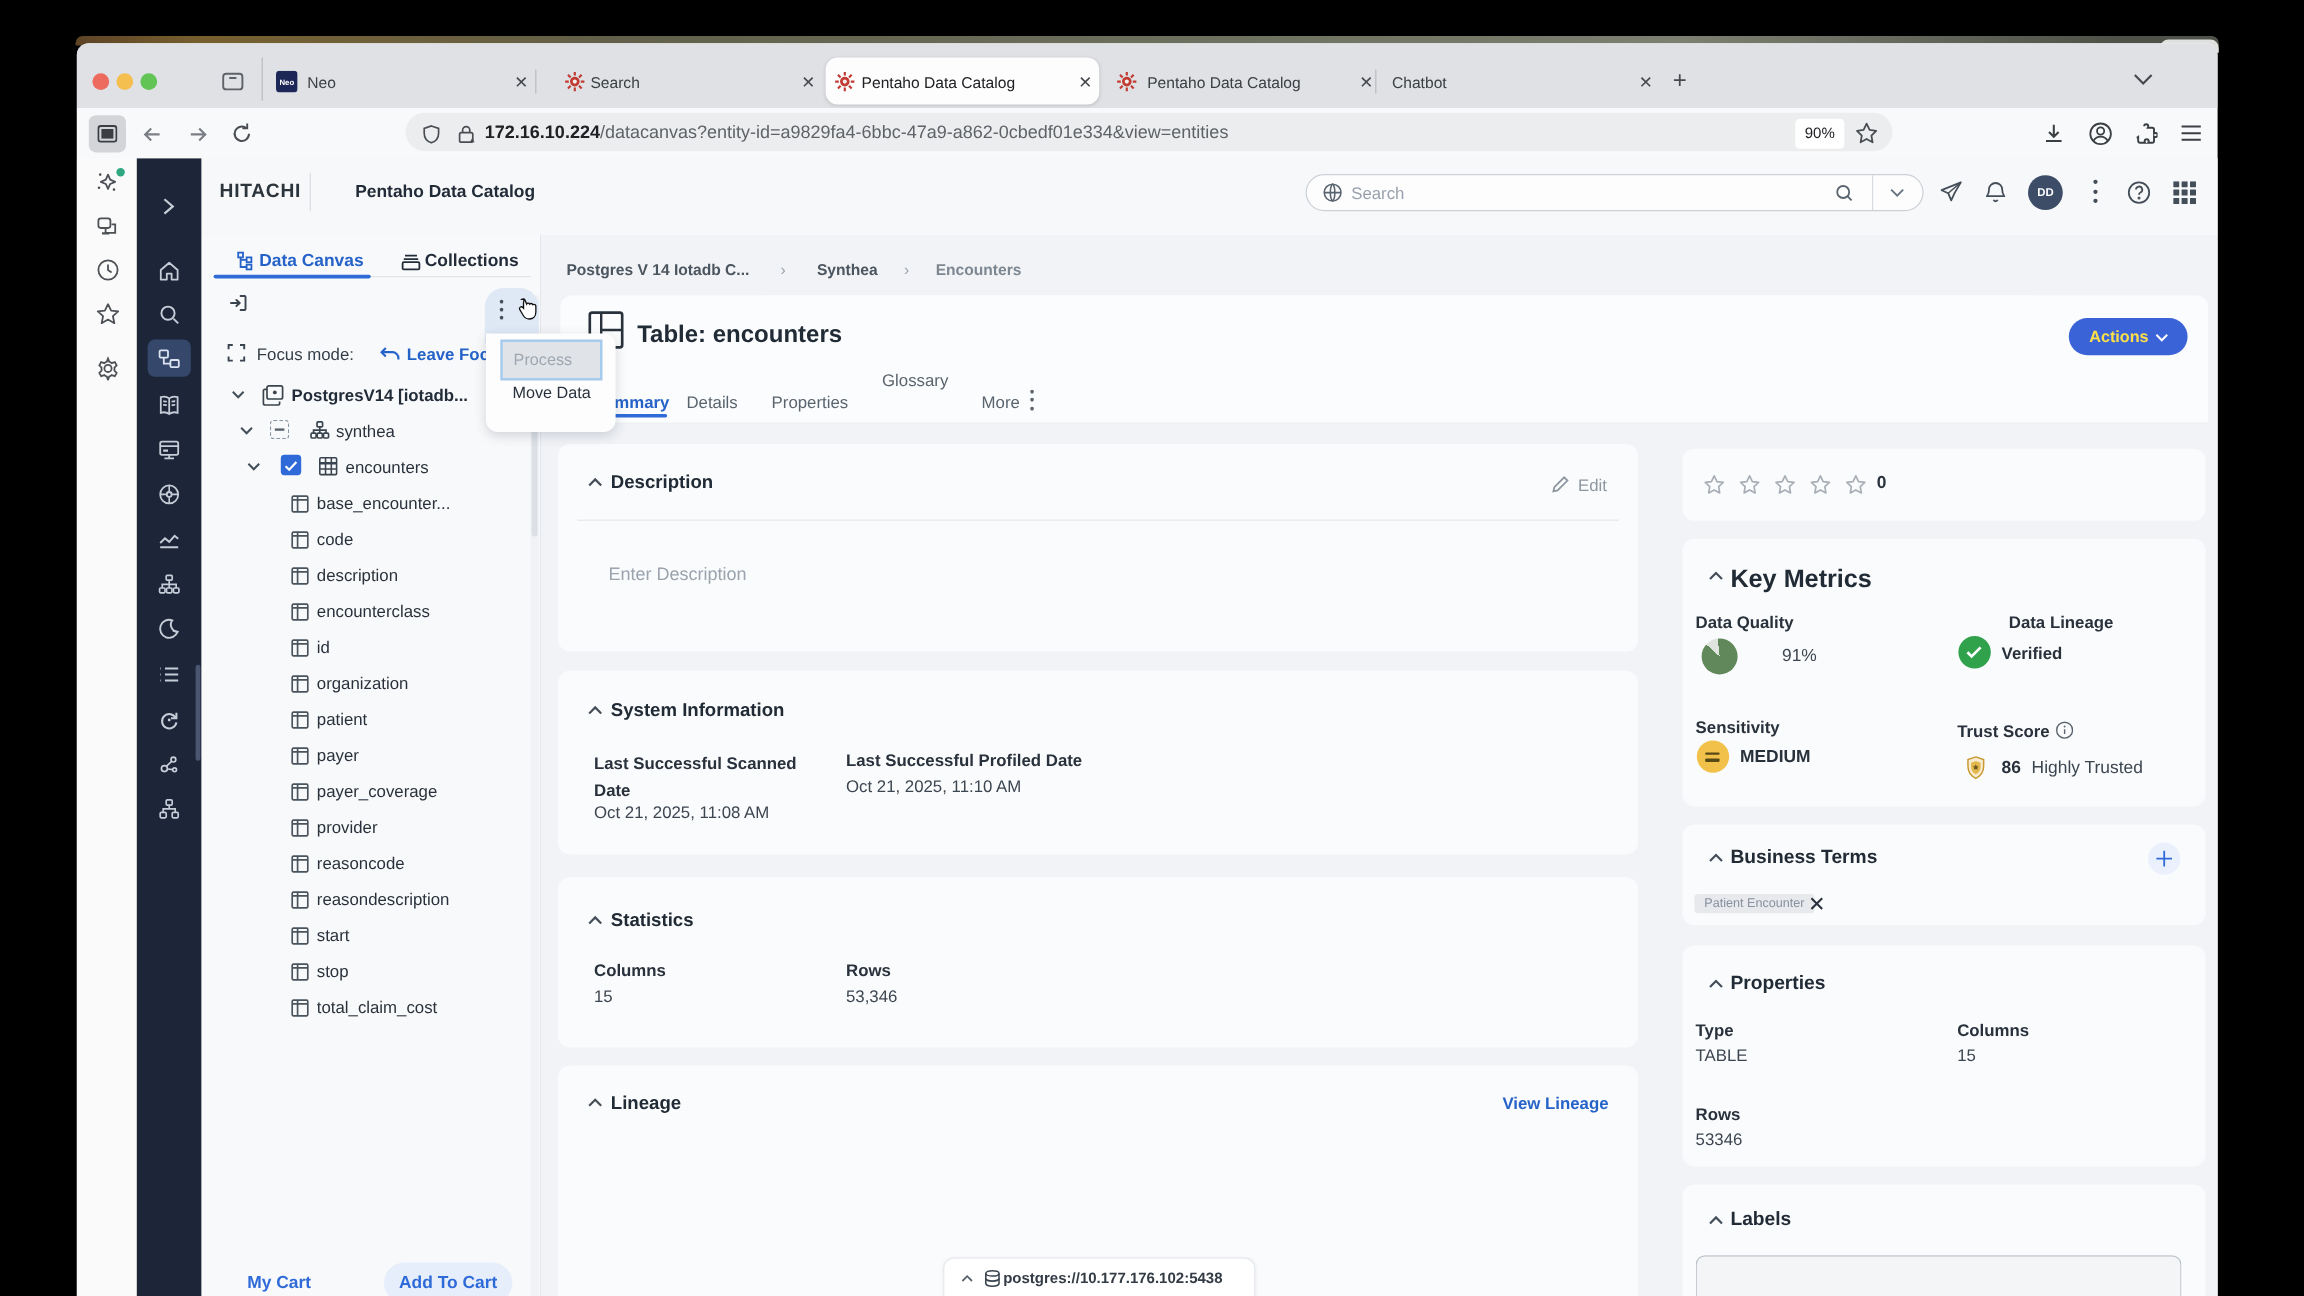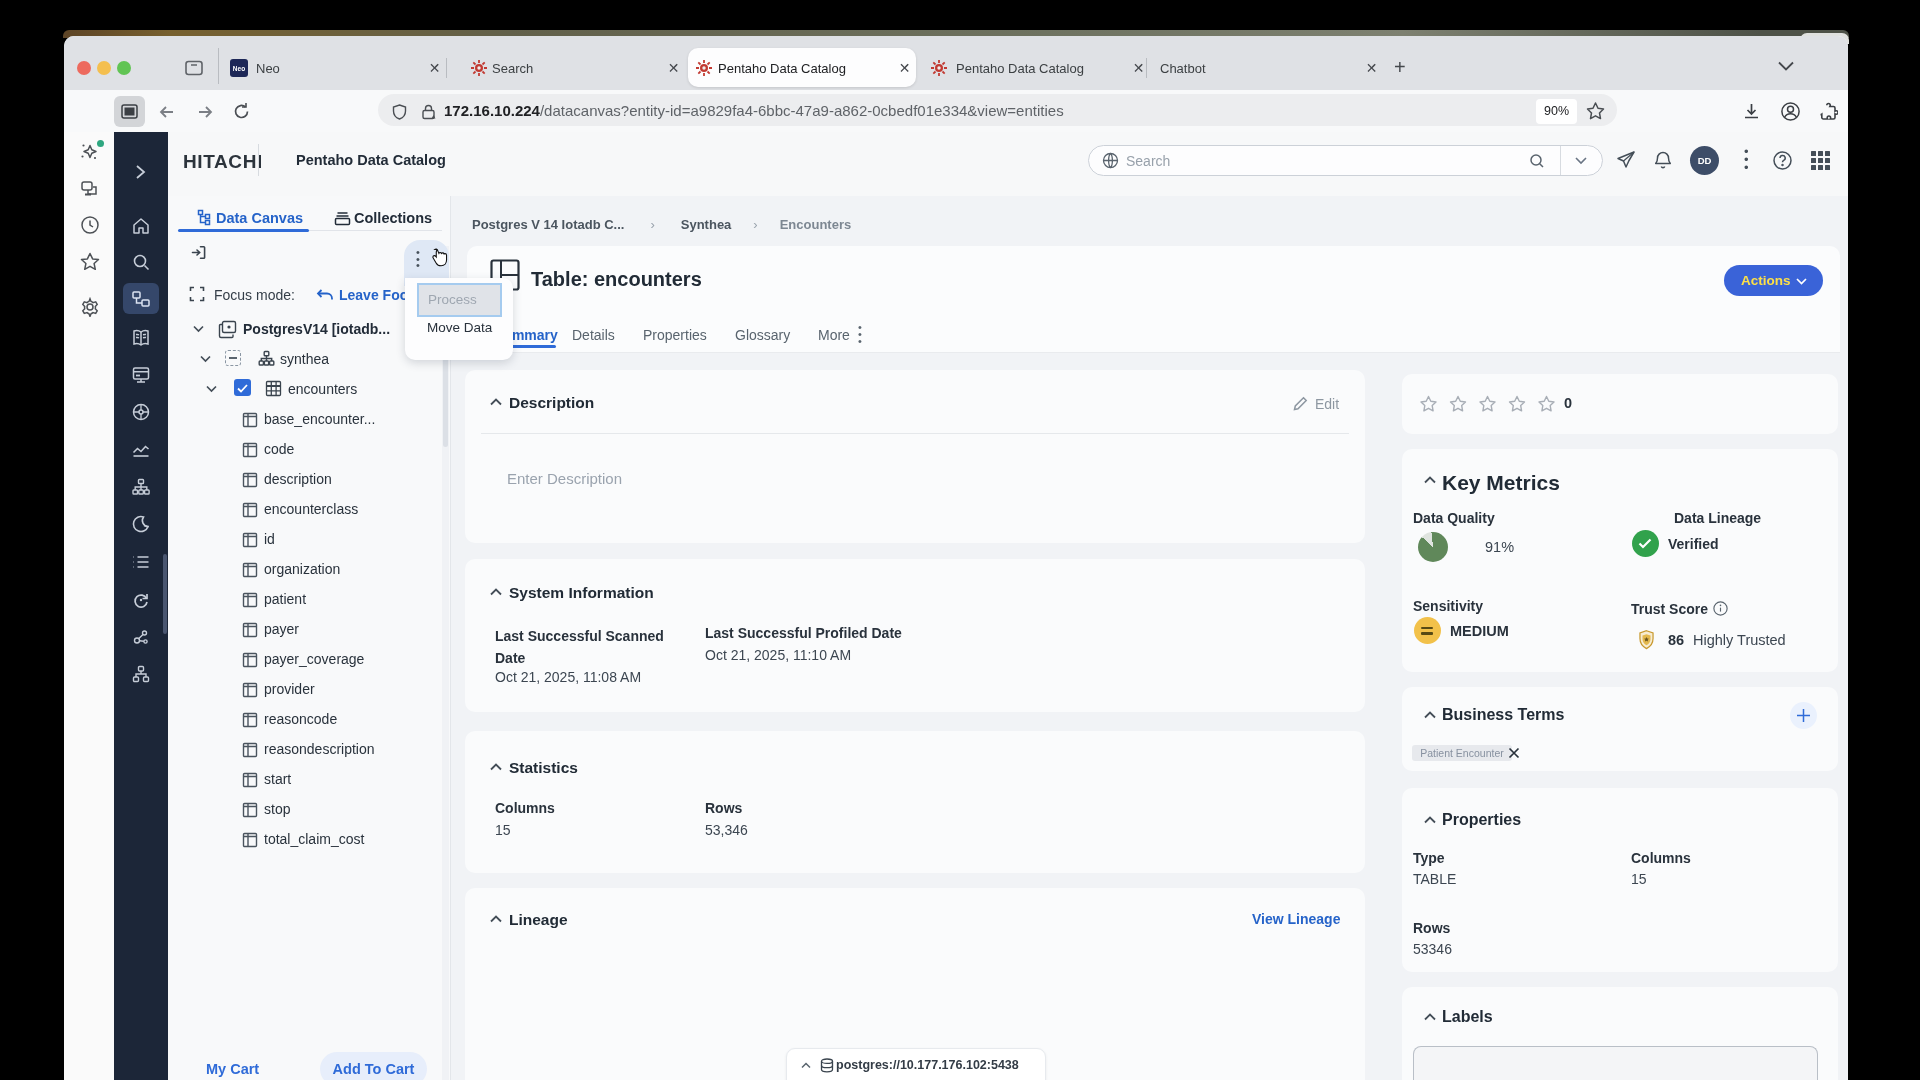--- a/index.html
+++ b/index.html
@@ -18,21 +18,21 @@
   #tabbar { left:0; top:0; width:1784px; height:54px; background:#dfe1e5; }
   .dot { width:14px; height:14px; border-radius:50%; top:25px; }
   #tabsep1 { left:154px; top:12px; width:1px; height:36px; background:#b9bcc1; }
   .tab { top:12px; height:40px; font-size:13px; color:#3c4043; }
   .tab .fav { position:absolute; left:0; top:11px; width:18px; height:18px; }
   .tab .lbl { position:absolute; left:26px; top:13px; white-space:nowrap; }
   .tab .cl { position:absolute; top:13px; width:15px; height:15px; color:#45484d; font-size:14px; text-align:center; line-height:15px;}
   #activetab { left:624px; top:12px; width:228px; height:39px; background:#fdfdfe; border-radius:10px; box-shadow:0 1px 3px rgba(0,0,0,0.12); }
   .vsep { position:absolute; top:22px; width:1px; height:20px; background:#b9bcc1; }
   
-  #toolbar { left:0; top:54px; width:1648px; height:42px; background:#f8f9fa;margin-left:40px; }
+  #toolbar { left:0; top:54px; width:1648px; height:42px; background:#f8f9fa; }
   #sidebtn { left:10px; top:6px; width:31px; height:31px; background:#d3d5d8; border-radius:6px; }
   #urlbar { left:274px; top:4px; width:1239px; height:32px; background:#ecedef; border-radius:16px; }
   #zoombadge { left:1432px; top:9px; width:41px; height:25px; background:#fff; border-radius:4px;
      font-size:12.5px; color:#202124; text-align:center; line-height:25px; font-weight:400;}
   
   #app { left:0; top:96px; width:1784px; height:948px; background:#f7f8f9; }
   
   #extstrip { left:0; top:0; width:50px; height:948px; background:#fafafa; }
   
   #dsb { left:50px; top:0; width:54px; height:948px; background:#1c2638; }
@@ -261,21 +261,21 @@
           </svg>
         <svg style="top:532px;" width="20" height="20" viewBox="0 0 20 20" fill="none" stroke="currentColor" stroke-width="1.4">
             <rect x="7.5" y="2.5" width="5" height="4.5" rx="1"></rect>
             <rect x="2.5" y="13" width="5" height="4.5" rx="1"></rect>
             <rect x="12.5" y="13" width="5" height="4.5" rx="1"></rect>
             <path d="M10 7v3M5 13v-3h10v3"></path>
           </svg>
         <div class="abs" style="left:49px; top:422px; width:4px; height:80px; background:#4a5670; border-radius:2px;"></div>
       </div>
       <div id="apphead" class="abs">
-        <div class="abs" style="left:15px; top:19px; font-size:19px; font-weight:bold; letter-spacing:0.6px; color:#2c343c;">HITACHI</div>
+        <div class="abs" style="left:15px; top:19px; font-size:16px; font-weight:bold; letter-spacing:0.6px; color:#2c343c;">HITACHI</div>
         <div class="abs" style="left:90px; top:12px; width:1px; height:32px; background:#d7dbe0;"></div>
         <div class="abs" style="left:128px; top:20px; font-size:14.5px; font-weight:bold; color:#222c38;">Pentaho Data Catalog</div>
         <div class="abs" style="left:920px; top:13px; width:515px; height:31px; background:#fdfdfe; border:1px solid #ccd1d8; border-radius:16px;">
           <svg class="abs" style="left:13px; top:6px;" width="17" height="17" viewBox="0 0 17 17" fill="none" stroke="#5a646e" stroke-width="1.3">
               <circle cx="8.5" cy="8.5" r="7"></circle>
               <path d="M1.5 8.5h14M8.5 1.5c2.5 2 2.5 12 0 14-2.5-2-2.5-12 0-14z"></path>
             </svg>
           <div class="abs" style="left:37px; top:7px; font-size:14px; color:#98a1ab;">Search</div>
           <svg class="abs" style="left:440px; top:7px;" width="16" height="16" viewBox="0 0 16 16" fill="none" stroke="#5a646e" stroke-width="1.5">
               <circle cx="7" cy="7" r="5"></circle>
@@ -512,21 +512,21 @@
           <span style="position:absolute; left:17px; top:7.5px; font-size:13.5px; font-weight:bold;">Actions</span>
           <svg style="position:absolute; left:72px; top:13px;" width="11" height="7" viewBox="0 0 11 7" fill="none" stroke="#fff" stroke-width="1.7">
               <path d="M1 1l4.5 4.5L10 1"></path>
             </svg>
         </div>
 
         <div class="abs" style="left:43px; top:131px; font-size:14px; font-weight:bold; color:#2563c9;">Summary</div>
         <div class="abs" style="left:43px; top:149px; width:62px; height:3px; background:#2f6bd8; border-radius:2px;"></div>
         <div class="abs" style="left:121px; top:131px; font-size:14px; color:#59646e;">Details</div>
         <div class="abs" style="left:192px; top:131px; font-size:14px; color:#59646e;">Properties</div>
-        <div class="abs" style="left:284px; top:131px; font-size:14px; color:#59646e;">Glossary</div>
+        <div class="abs" style="left:284px; top:113px; font-size:14px; color:#59646e;">Glossary</div>
         <div class="abs" style="left:367px; top:131px; font-size:14px; color:#59646e;">More</div>
         <div class="abs" style="left:407px; top:128px; color:#59646e; font-size:11px; line-height:7px; width:4px; text-align:center;">•<br>•<br>•</div>
 
         <div class="card" style="left:14px; top:174px; width:900px; height:173px;">
           <svg class="abs" style="left:25px; top:28px;" width="12" height="8" viewBox="0 0 12 8" fill="none" stroke="#444e58" stroke-width="1.8">
               <path d="M1 6.5L6 1.5l5 5"></path>
             </svg>
           <h3 class="sec abs" style="left:44px; top:24px;">Description</h3>
           <div class="abs" style="left:16px; top:63px; width:868px; height:1px; background:#e5e8eb;"></div>
           <div class="abs" style="left:42px; top:100px; font-size:15px; color:#9aa3ae;">Enter Description</div>

